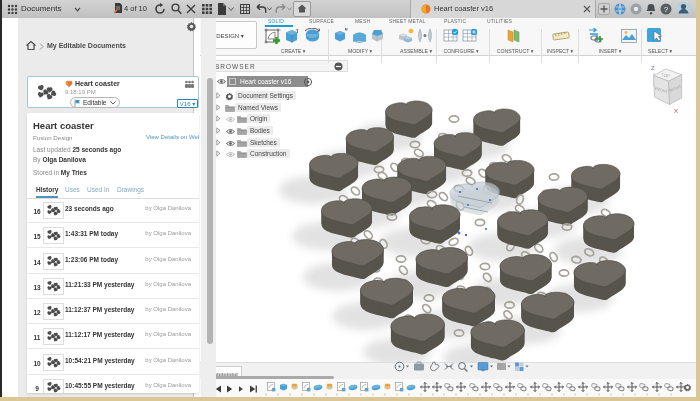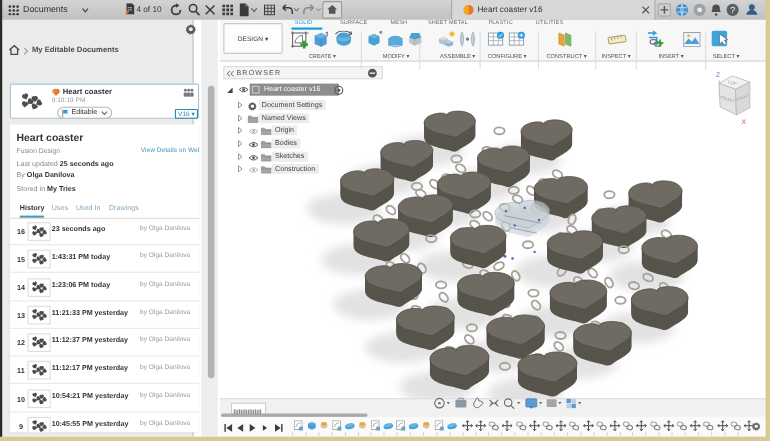--- a/index.html
+++ b/index.html
@@ -11,21 +11,21 @@
 #edgeB{left:0;top:397px;width:700px;height:4px;background:#d9c795;z-index:60}
 
 #topbar{left:0;top:0;width:700px;height:18px;background:linear-gradient(#d3d3d3,#c0c0c0);z-index:50;font-size:8px;color:#333}
 #tab{left:410px;top:0;width:186px;height:18px;background:#d7d7d7;border-left:1px solid #aaa;border-right:1px solid #aaa}
 
 #toolbar{left:200px;top:18px;width:496px;height:38px;background:#f7f7f7;border-bottom:1px solid #d2d2d2;z-index:40}
 .ttab{position:absolute;top:1px;font-size:5px;line-height:5px;color:#666;letter-spacing:0.2px}
 .vsep{position:absolute;top:11px;width:1px;height:34px;background:#ddd}
 .glabel{position:absolute;top:29.5px;font-size:5.2px;color:#555;white-space:nowrap}
 
-#lpanel{left:0;top:18px;width:176px;height:379px;background:#ebebeb;z-index:45;border-right:1px solid #c2c2c2}
+#lpanel{left:18px;top:18px;width:176px;height:379px;background:#ebebeb;z-index:45;border-right:1px solid #c2c2c2}
 #lcard{left:9px;top:58px;width:172px;height:32px;background:#fff;border:1px solid #a9c6d8;border-radius:2px}
 #ldetail{left:9px;top:95px;width:172px;height:280px;background:#fff;box-shadow:0 1px 2px rgba(0,0,0,0.15);overflow:hidden}
 .hrow{position:absolute;left:0;width:172px;height:24px;border-bottom:1px solid #e8e8e8}
 .hnum{position:absolute;left:3px;top:9px;width:14px;font-size:6.5px;font-weight:bold;color:#333;text-align:center}
 .hthumb{position:absolute;left:16px;top:3px;width:21px;height:17px;background:#fff;border:1px solid #ddd}
 .htime{position:absolute;left:38px;top:6px;font-size:6.5px;font-weight:bold;color:#333;white-space:nowrap}
 .hby{position:absolute;right:8px;top:6px;font-size:6px;color:#999;white-space:nowrap}
 
 #browser{left:203px;top:60px;width:145px;z-index:30;font-size:6.5px;color:#444}
 .brow{position:absolute;height:10px;line-height:10px;white-space:nowrap}

